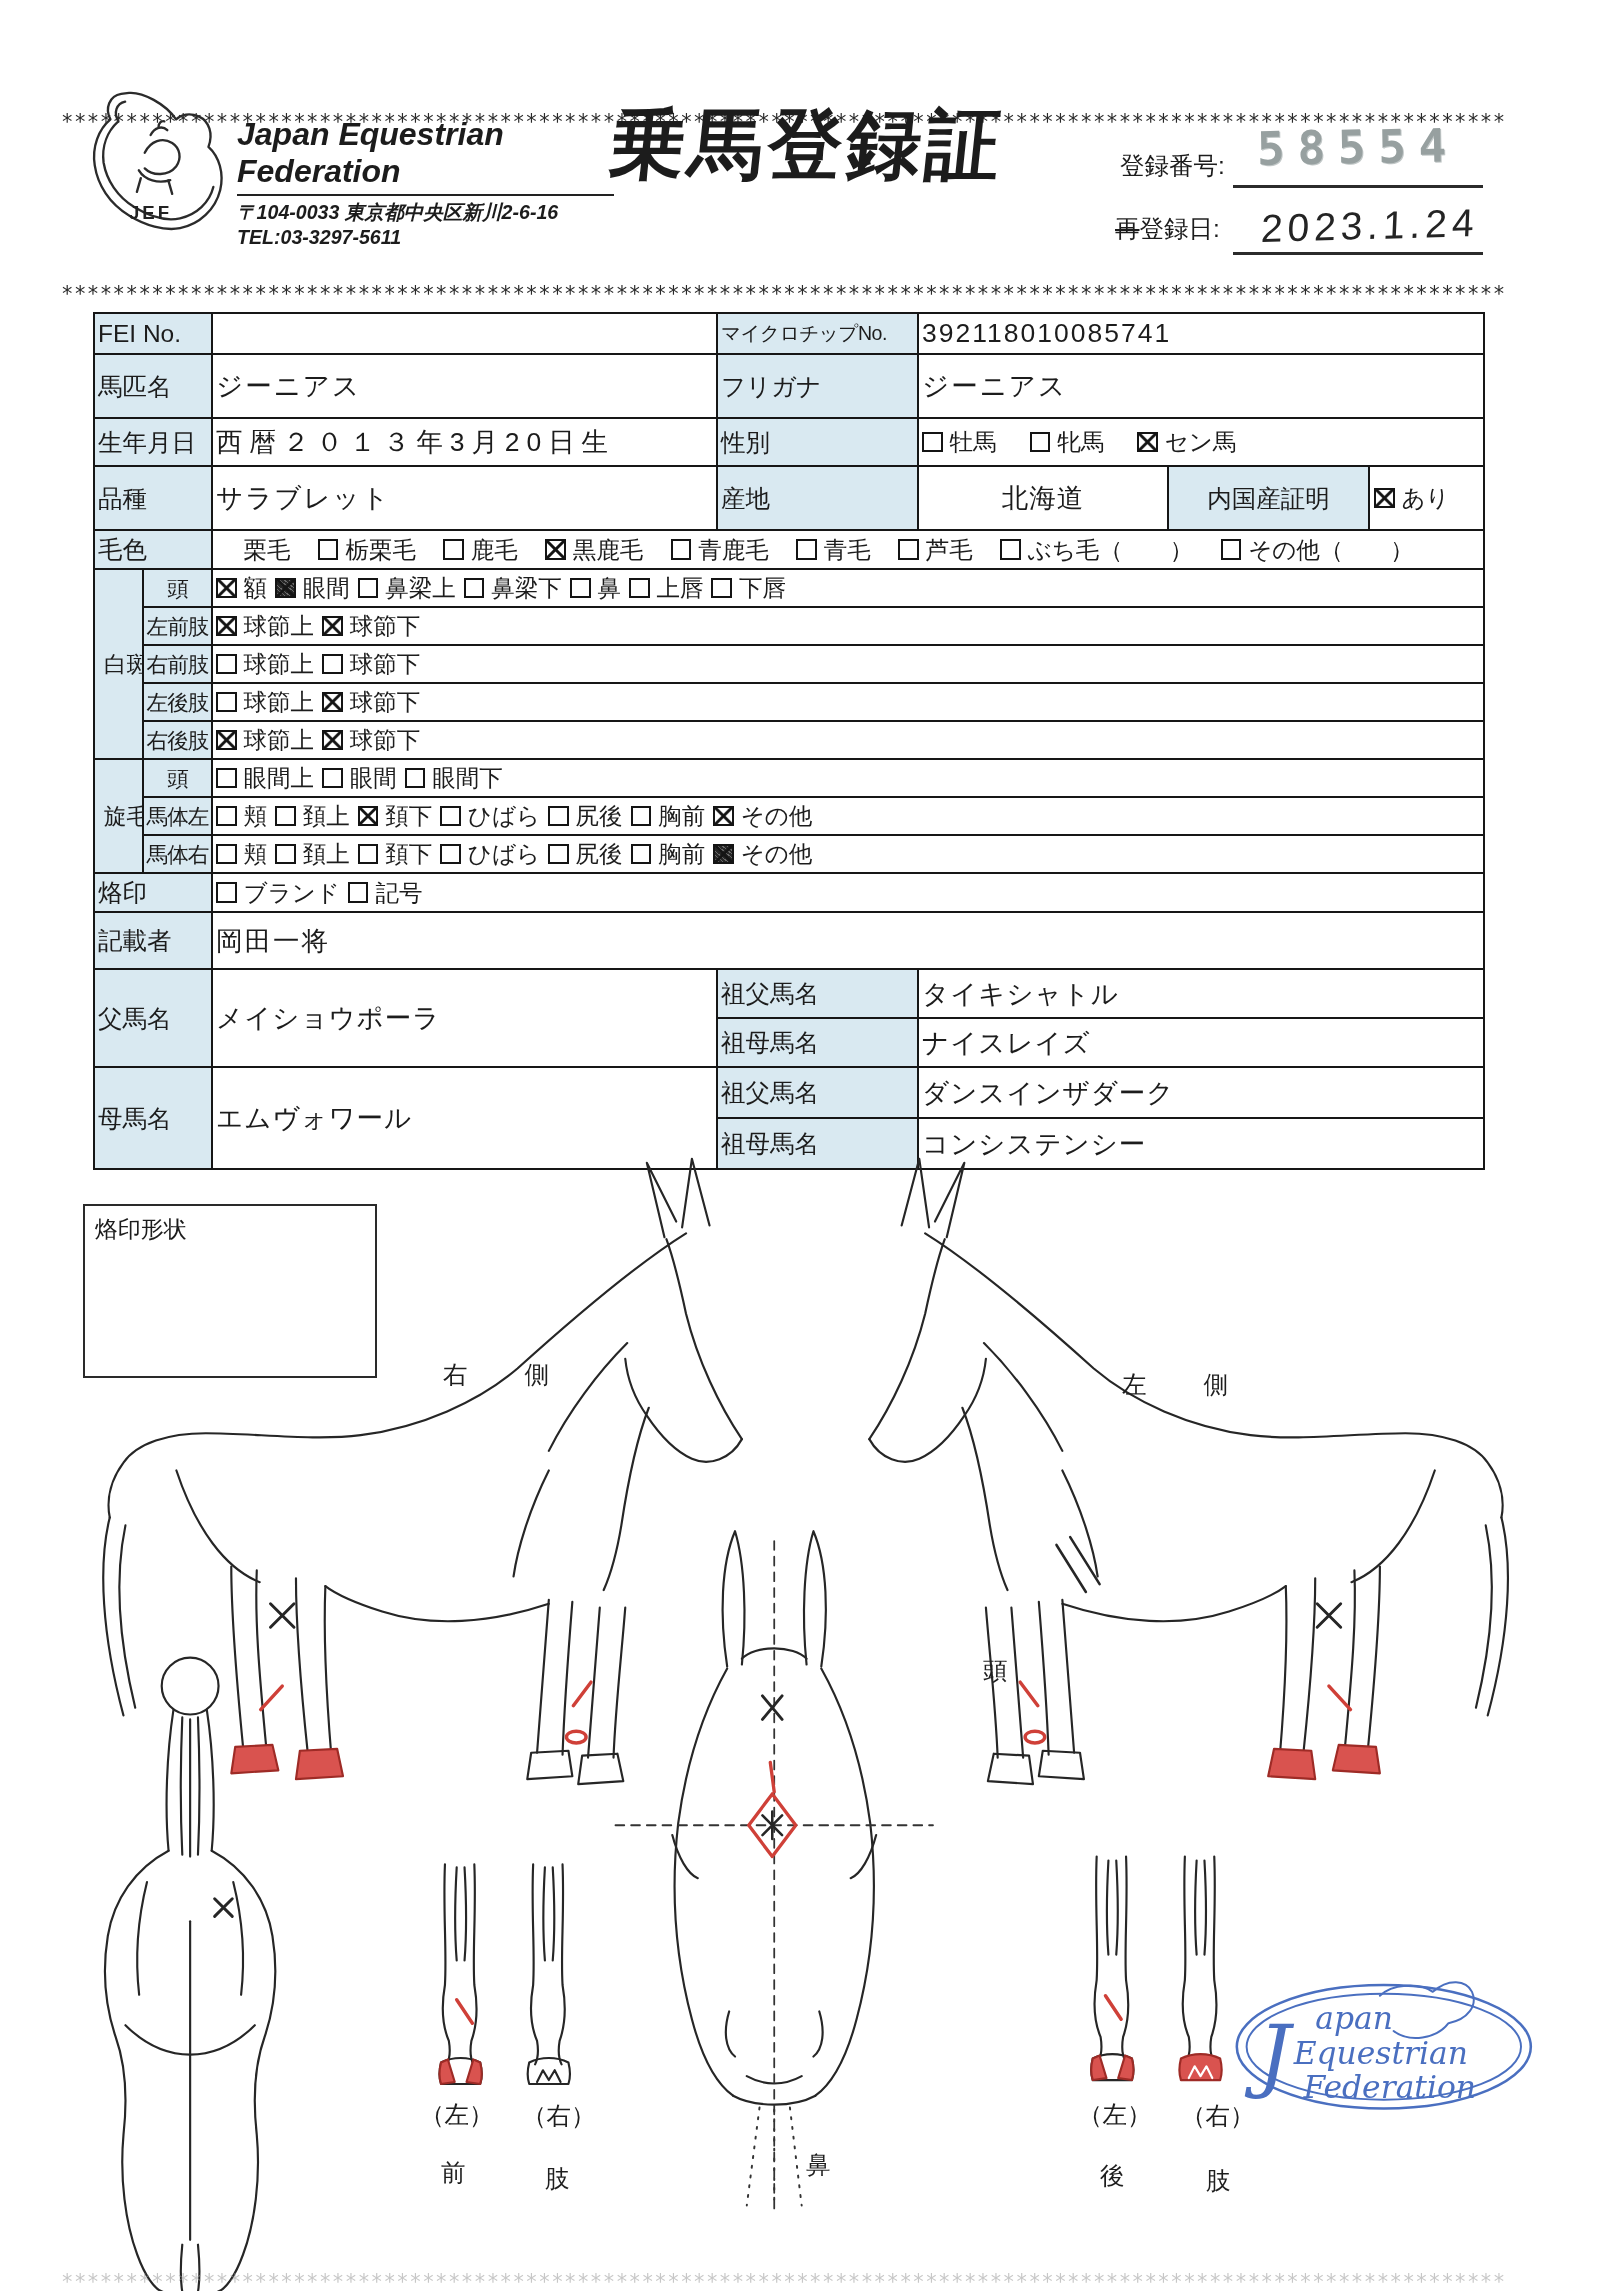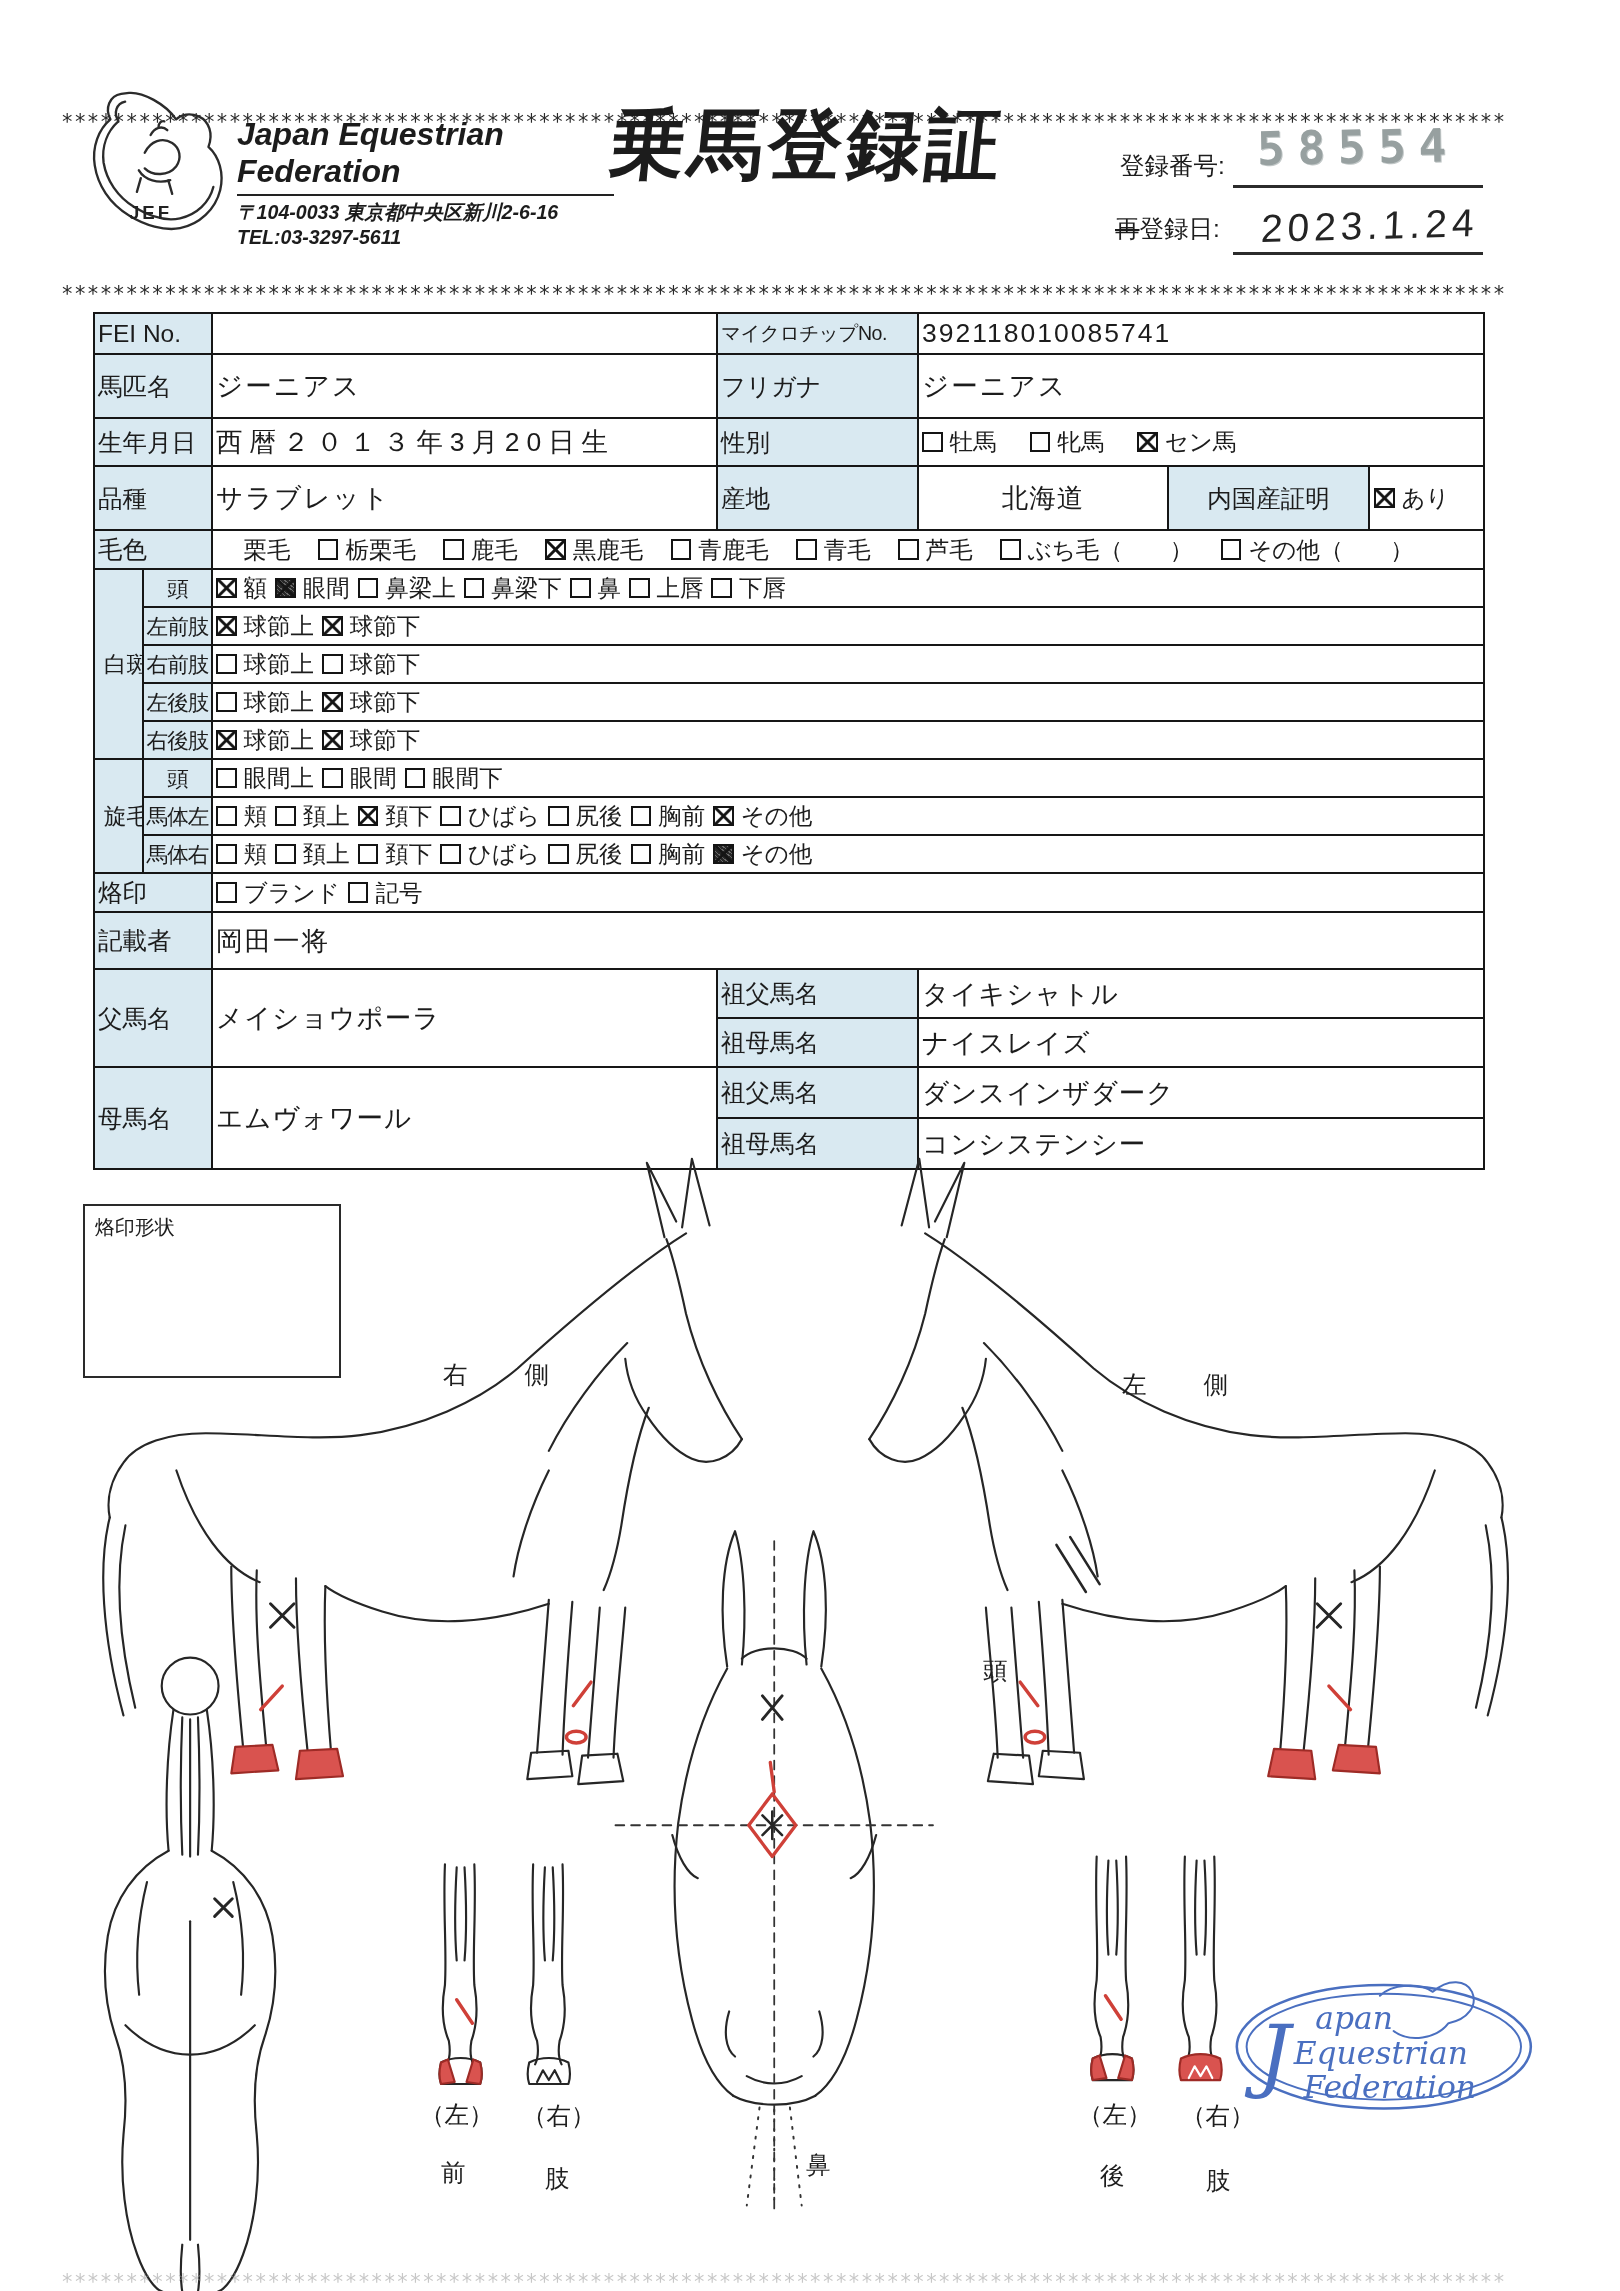--- a/index.html
+++ b/index.html
@@ -74,22 +74,22 @@
     content:"";position:absolute;inset:-2px;
     background:
       linear-gradient(45deg,transparent 43%,#141414 47%,#141414 53%,transparent 57%),
       linear-gradient(-45deg,transparent 43%,#141414 47%,#141414 53%,transparent 57%);
   }
   .cb.scribble{
     background:repeating-linear-gradient(40deg,#272727 0 2px,#6a6a6a 2px 2.9px);
   }
   
   .brand-box{
-    border:2.9px solid #2a2a2a;width:258px;height:174px;
-    font-size:20px;padding:7.8px 9.8px;box-sizing:border-box;
+    border:2.9px solid #2a2a2a;width:294px;height:174px;
+    font-size:23px;padding:7.8px 9.8px;box-sizing:border-box;
   }
   
   .dlabel{font-size:24.5px;color:#1e1e1e;}
   .sp2{letter-spacing:57px;white-space:nowrap;}
 </style>
 </head>
 <body>
 
 <div id="page">
 

